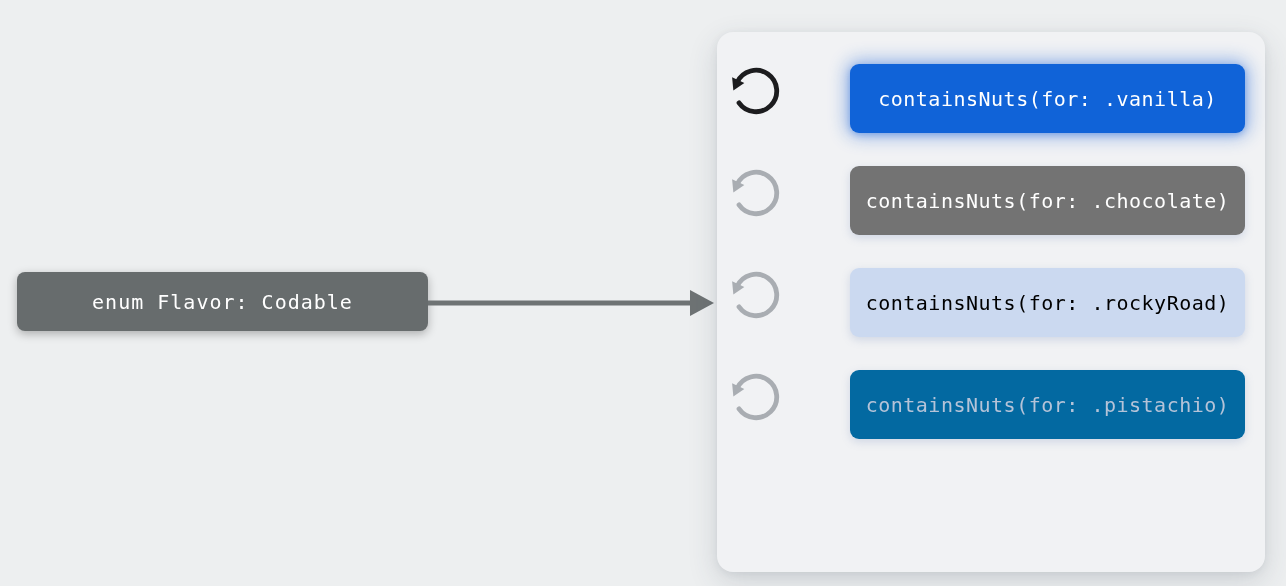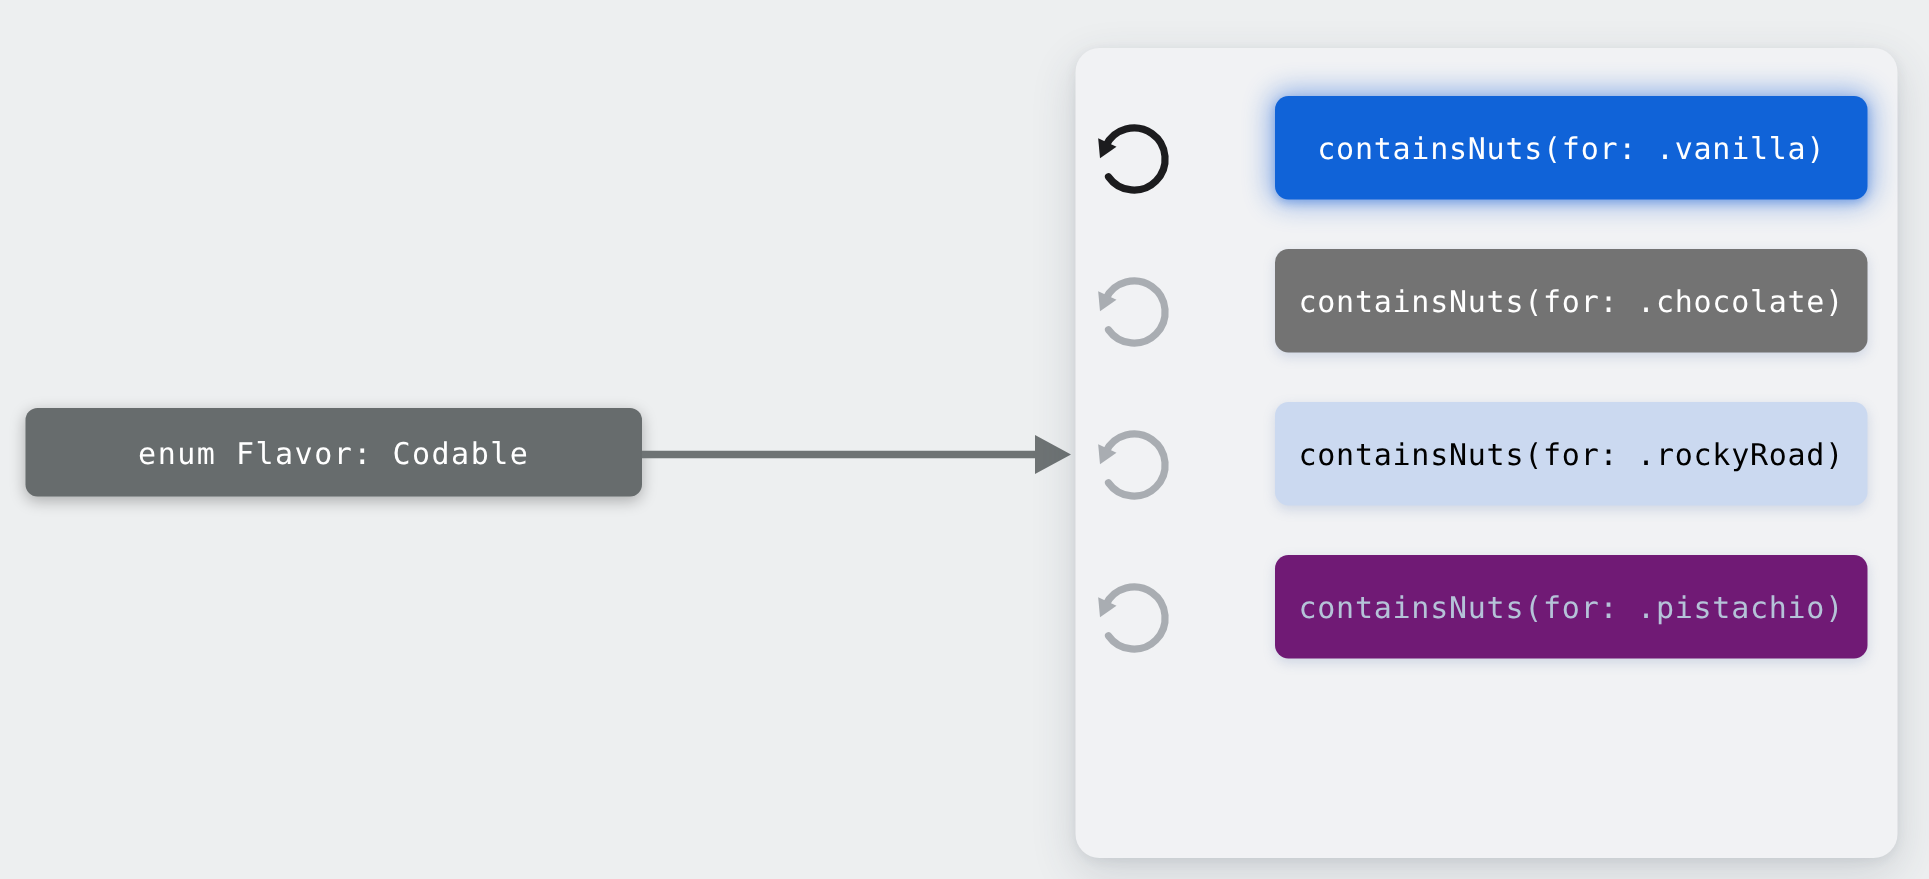--- a/index.html
+++ b/index.html
@@ -53,21 +53,21 @@
     box-shadow: 0 10px 30px rgba(50,60,80,0.16), 0 2px 8px rgba(50,60,80,0.08);
     box-sizing: border-box;
     padding: 32px 20px 0 12px;
     display: flex;
     flex-direction: column;
     gap: 33px;
   }
 
   .method-row {
     display: flex;
-    align-items: flex-end;
+    align-items: flex-start;
     height: 69px;
     flex: 0 0 auto;
     gap: 32px;
   }
 
   .icon-wrap {
     width: 54px;
     height: 54px;
     flex: 0 0 54px;
     cursor: pointer;
@@ -133,15 +133,15 @@
     <button class="call-button" style="background: rgb(203, 217, 240); color: #000000;">containsNuts(for: .rockyRoad)</button>
   </div>
 
   <div class="method-row">
     <div class="icon-wrap" style="color: rgb(169, 173, 178);">
       <svg viewBox="0 0 56 56" xmlns="http://www.w3.org/2000/svg">
         <path d="M 8.51 18.91 A 21.5 21.5 0 1 1 10.39 40.33" fill="none" stroke="currentColor" stroke-width="5" stroke-linecap="round"></path>
         <polygon points="4.5,27.52 15.91,19.6 3.23,13.68" fill="currentColor"></polygon>
       </svg>
     </div>
-    <button class="call-button" style="background: #701a75; color: rgb(181, 195, 216);">containsNuts(for: .pistachio)</button>
+    <button class="call-button" style="background: #0369a1; color: rgb(181, 195, 216);">containsNuts(for: .pistachio)</button>
   </div>
 </div>
 
 </body></html>

